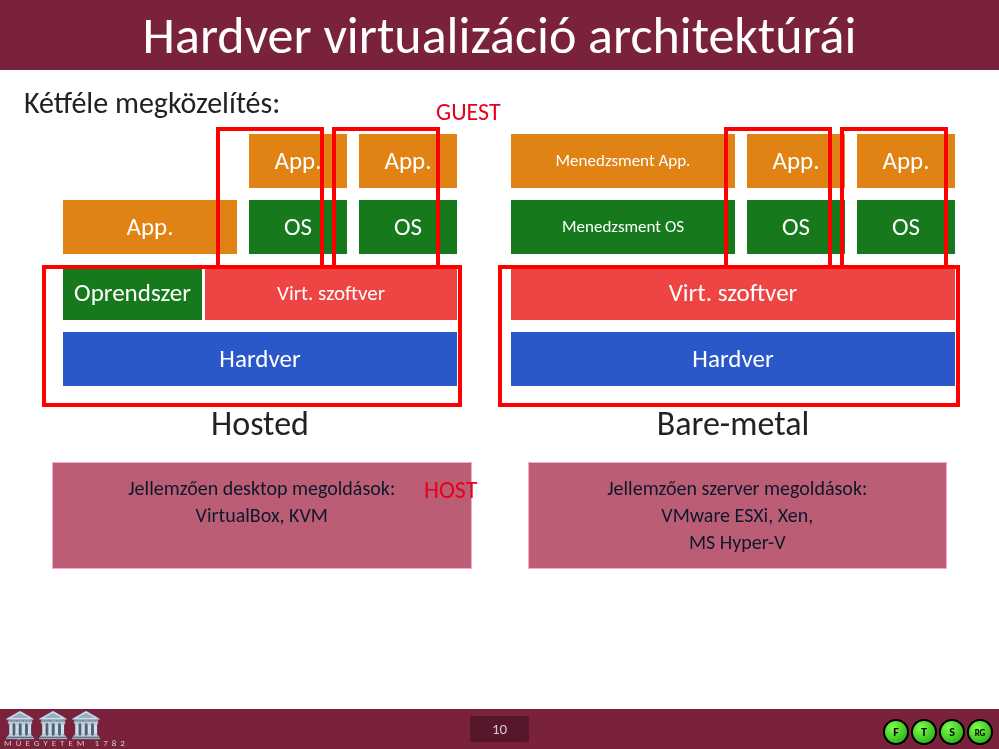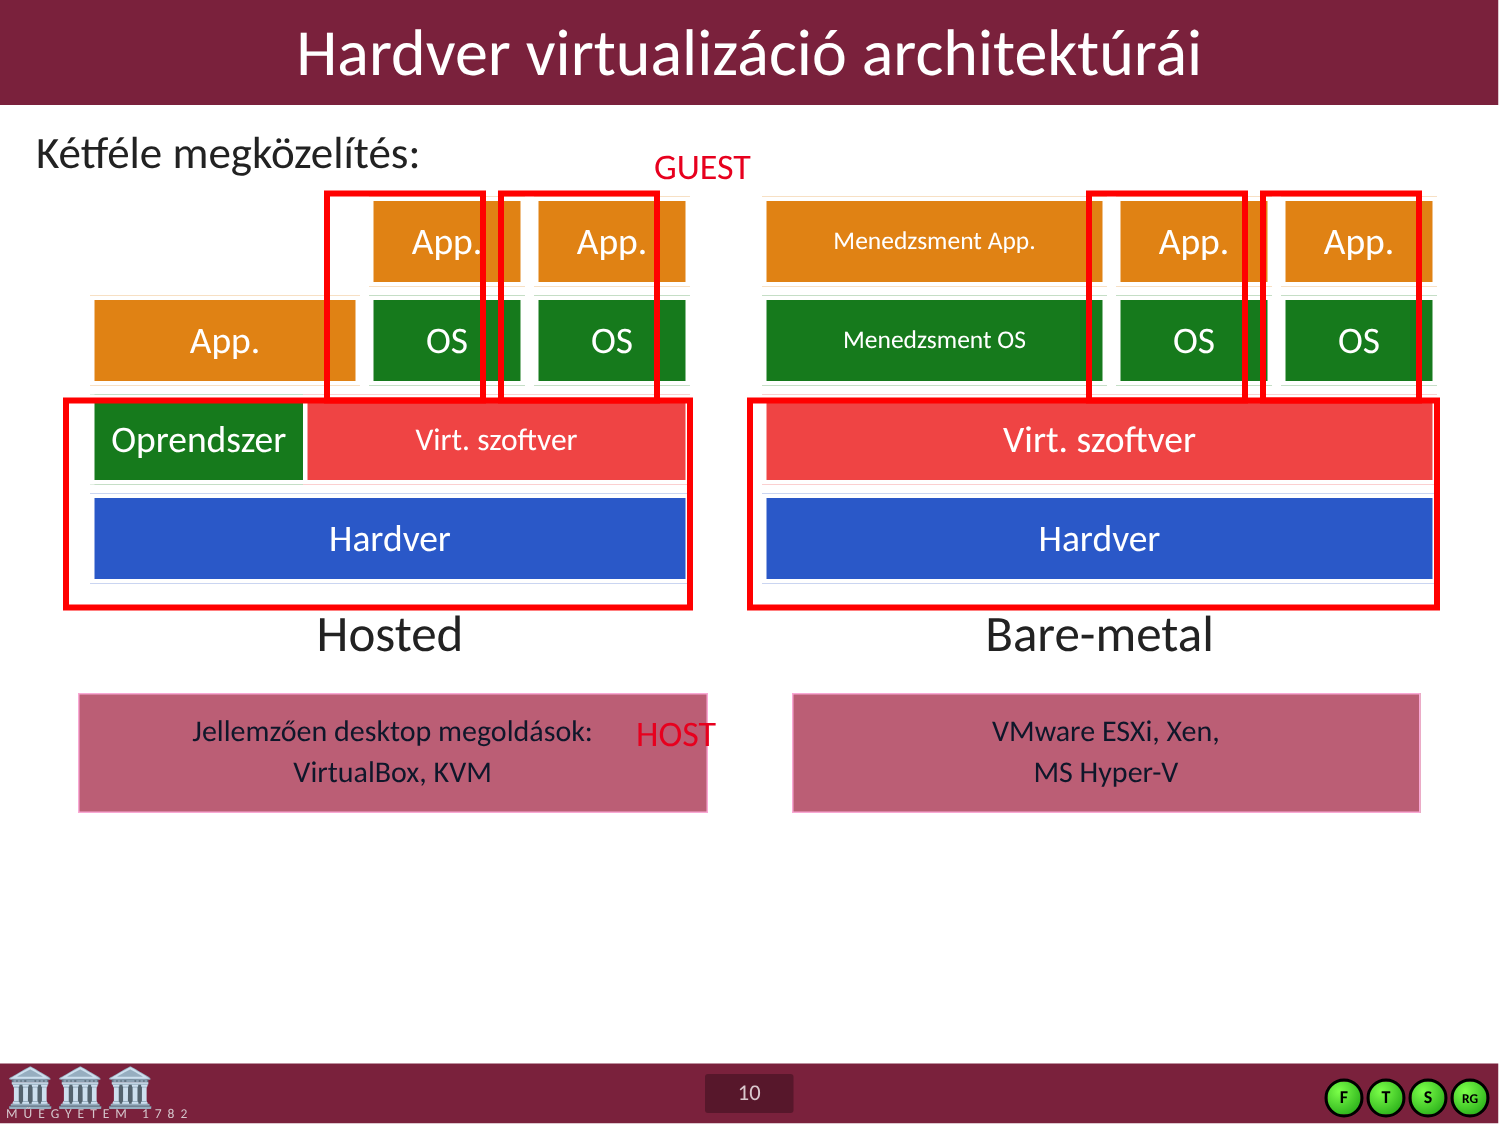--- a/index.html
+++ b/index.html
@@ -11,21 +11,21 @@
     position: relative;
     overflow: hidden;
   }
   .title-bar {
     background: #7a213c;
     color: #fff;
     height: 70px;
     display: flex;
     align-items: center;
     justify-content: center;
-    font-size: 44px;
+    font-size: 52px;
     font-weight: 300;
   }
   .subtitle {
     font-size: 30px;
     color: #222;
     padding: 14px 24px 6px 24px;
   }
   .content {
     position: relative;
     display: flex;
@@ -227,20 +227,21 @@
   </div>
 
 </div>
 
 <div class="examples-row">
   <div class="example-box">
     <div>Jellemzően desktop megoldások:</div>
     <div>VirtualBox, KVM</div>
   </div>
   <div class="example-box">
+    <div>Jellemzően szerver megoldások:</div>
     <div>VMware ESXi, Xen,</div>
     <div>MS Hyper-V</div>
   </div>
 </div>
 
 <div class="footer">
   <div class="footer-logo-left">
     <span class="bldg">🏛️🏛️🏛️</span>
     <span>MŰEGYETEM 1782</span>
   </div>

